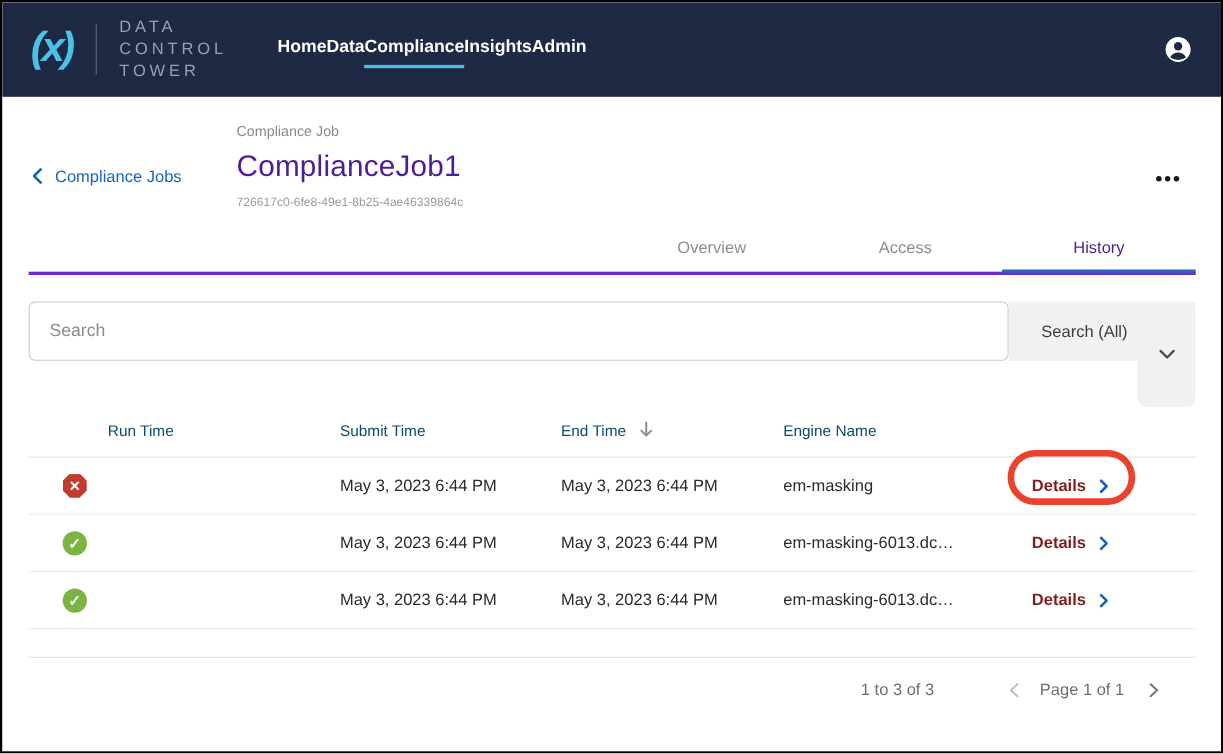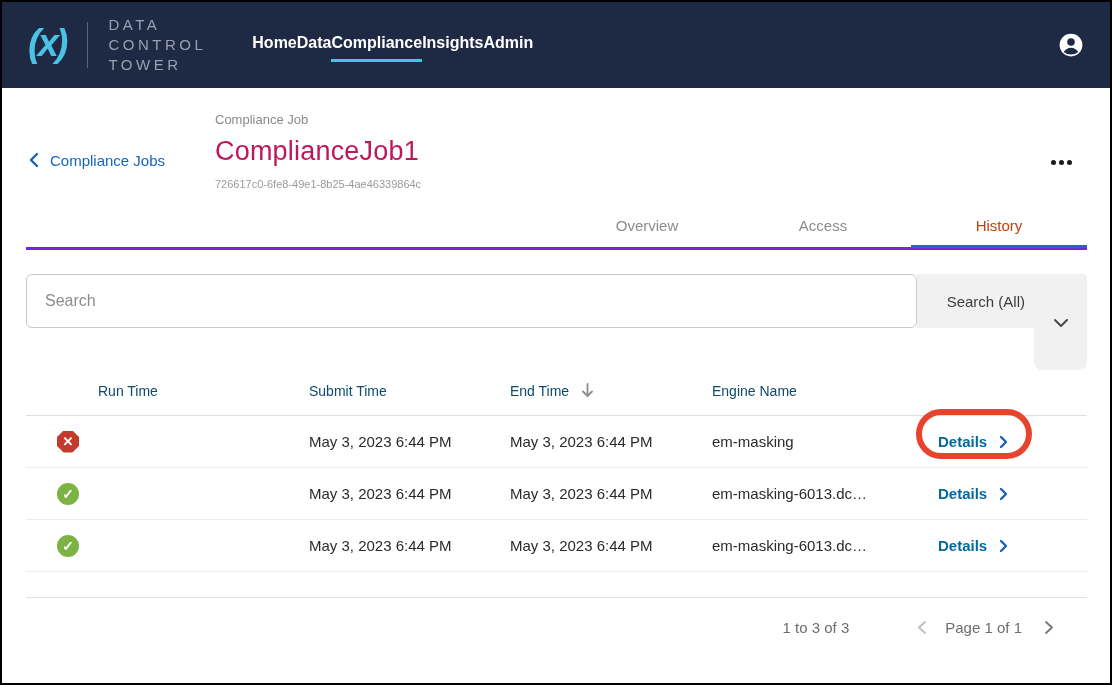--- a/index.html
+++ b/index.html
@@ -15,31 +15,31 @@
   .nav-links { display:flex; margin-left:46px; }
   .nav-link { color:#ffffff; font-weight:bold; font-size:16px; padding:6px 0 7px; border-bottom:3px solid transparent; cursor:pointer; }
   .nav-link.active { border-bottom-color:#4cc1e6; }
   .avatar { margin-left:auto; width:26px; height:26px; display:flex; align-items:center; }
 
   
   .page-header { display:flex; align-items:flex-start; padding:24px 34px 0 26px; }
   .back-link { display:flex; gap:10px; color:#1565c0; font-size:15px; margin-top:40px; cursor:pointer; width:187px; flex:none; }
   .title-block { }
   .eyebrow { color:#8a8a8a; font-size:13px; }
-  .page-title { color:#be185d; font-size:27px; font-weight:500; margin-top:9px; letter-spacing:0.2px; }
+  .page-title { color:#4c1d95; font-size:27px; font-weight:500; margin-top:9px; letter-spacing:0.2px; }
   .uuid { color:#9a9a9a; font-size:11px; margin-top:11px; }
   .more-btn { margin-left:auto; margin-top:44px; display:flex; gap:3px; cursor:pointer; padding:4px; }
   .more-btn i { width:5px; height:5px; border-radius:50%; background:#1a1a1a; }
 
   
   .tabs-bar { margin:16px 23px 0 24px; border-bottom:3px solid #6d28d9; display:flex;justify-content:flex-end; }
   .tab { width:176px; height:42px; display:flex; align-items:center; justify-content:center;
          font-size:15px; font-weight:500; color:#8c8c8c; border-bottom:3px solid transparent;
          margin-bottom:-1px; cursor:pointer; }
-  .tab.active { color:#c2410c; border-bottom-color:#2e63bd; }
+  .tab.active { color:#4c1d95; border-bottom-color:#2e63bd; }
 
   
   .search-row { margin:24px 23px 0 24px; display:flex; position:relative; height:70px; }
   .search-input { width:894px; height:54px; border:1px solid #c9c9c9; border-radius:6px; padding:0 18px;
                   font-size:16px; color:#333; outline:none; font-family:"Liberation Sans", sans-serif; background:#fff; }
   .search-input::placeholder { color:#8c8c8c; }
   .scope-panel { width:171px; position:relative; }
   .scope-main { height:54px; background:#f1f1f1; display:flex; align-items:center; padding-left:30px;
                 font-size:15px; color:#3c3c3c; border-radius:0 4px 0 0; cursor:pointer; }
   .scope-ext { position:absolute; top:54px; right:0; width:53px; height:42px; background:#f1f1f1;
@@ -54,21 +54,21 @@
   .t-body-row { height:52px; border-bottom:1px solid #ececec; }
   .cell { font-size:15px; color:#2a2a2a; }
   .icon-cell { padding-left:31px; }
   .status-icon { width:22px; height:22px; display:flex; align-items:center; justify-content:center;
                  color:#fff; font-size:12px; font-weight:bold; }
   .status-icon.failed { background:#c23b2c; clip-path:polygon(30% 0%,70% 0%,100% 30%,100% 70%,70% 100%,30% 100%,0% 70%,0% 30%); }
   .status-icon.failed::after { content:"✕"; font-size:13px; }
   .status-icon.success { background:#7cb342; border-radius:50%; }
   .status-icon.success::after { content:"✓"; font-size:14px; }
   .details-cell { padding-left:24px; position:relative; display:flex; align-items:center; }
-  .details-link { display:flex; align-items:center; gap:12px; color:#0369a1; font-weight:bold; font-size:15px; cursor:pointer; }
+  .details-link { display:flex; align-items:center; gap:12px; color:#7f1d1d; font-weight:bold; font-size:15px; cursor:pointer; }
   .annotation-ring { position:absolute; left:2px; top:-24px; width:116px; height:50px;
                      border:6px solid #e8432c; border-radius:27px; pointer-events:none; }
 
   .spacer-row { height:26px; border-bottom:1px solid #e0e0e0; margin:0 23px 0 24px; }
 
   
   .pagination { height:58px; display:flex; align-items:center; justify-content:flex-end; padding-right:56px; }
   .pg-range { color:#6e6e6e; font-size:15px; margin-right:68px; }
   .pg-prev { cursor:default; display:flex; }
   .pg-next { cursor:pointer; display:flex; }

